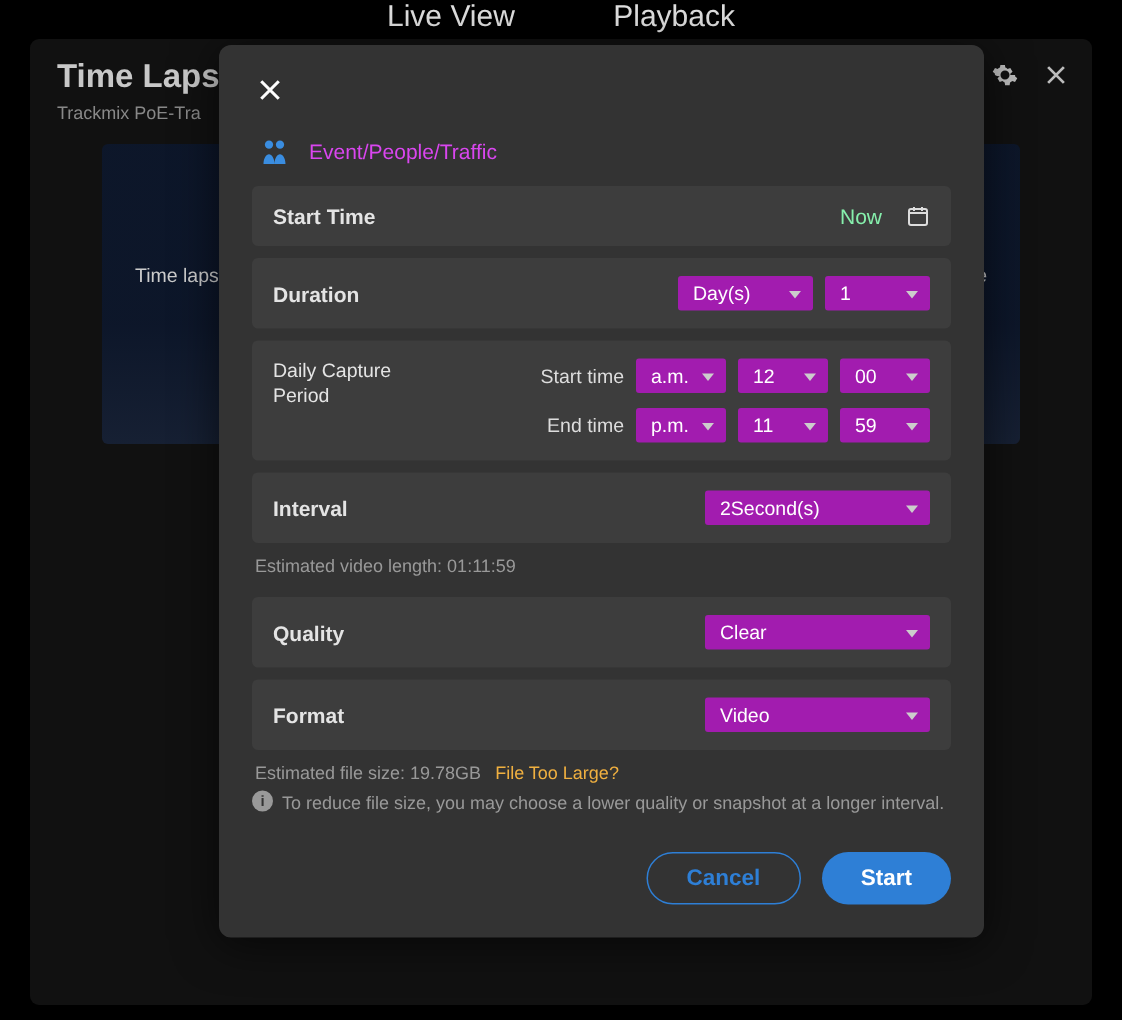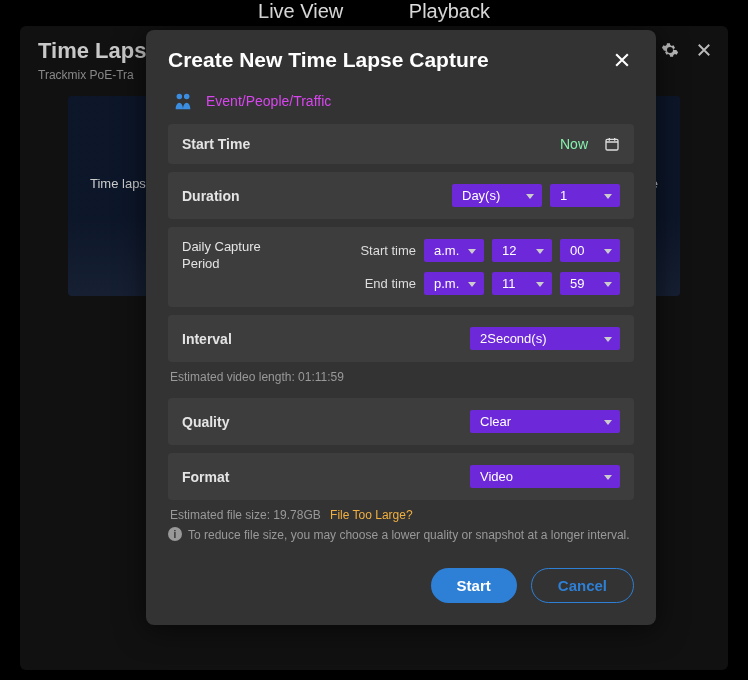--- a/index.html
+++ b/index.html
@@ -20,21 +20,21 @@
   .modal-close{cursor:pointer;width:24px;height:24px;display:flex;align-items:center;justify-content:center}
   .icon-row{display:flex;align-items:center;gap:12px;padding:6px 4px 14px 4px;font-size:14px;color:#d946ef}
   .people-icon{color:#3a8de0;font-size:18px}
   .row{background:#3d3d3d;border-radius:4px;padding:12px 14px;margin-bottom:8px;display:flex;align-items:center;justify-content:space-between;font-size:14px}
   .row-label{color:#e4e4e4;font-weight:bold}
   .row-label.small{font-weight:normal;font-size:13px;line-height:1.3}
   .row.multi{align-items:flex-start}
   .row .right{display:flex;flex-direction:column;gap:10px;align-items:flex-end}
   .subline{display:flex;align-items:center;gap:8px;font-size:13px}
   .sublabel{color:#ddd;min-width:70px;text-align:right}
-  .sel{background:#6d28d9;color:#fff;border:none;padding:4px 24px 4px 10px;font-size:13px;border-radius:2px;appearance:none;position:relative;min-width:50px}
+  .sel{background:#a21caf;color:#fff;border:none;padding:4px 24px 4px 10px;font-size:13px;border-radius:2px;appearance:none;position:relative;min-width:50px}
   .sel-wrap{position:relative;display:inline-block}
   .sel-wrap::after{content:"";position:absolute;right:8px;top:50%;margin-top:-2px;border-left:4px solid transparent;border-right:4px solid transparent;border-top:5px solid #ccc;pointer-events:none}
   .sel.w1{width:90px}
   .sel.w2{width:70px}
   .sel.w3{width:60px}
   .sel.w4{width:150px}
   .now-group{display:flex;align-items:center;gap:16px;color:#86efac;font-size:14px}
   .cal-icon{width:16px;height:16px}
   .hint{font-size:12px;color:#999;margin:4px 2px 14px 2px}
   .warn-link{color:#f0b040;text-decoration:none;margin-left:6px}
@@ -76,21 +76,20 @@
   </div>
   <div class="gradient-img"></div>
   <div class="back-caption">
     <span class="l">Time laps</span>
     <span class="r">g and the</span>
   </div>
 </div>
 
 <div class="modal">
   <div class="modal-head">
-    <div class="modal-title">Create New Time Lapse Capture</div>
     <div class="modal-close">
       <svg width="20" height="20" viewBox="0 0 24 24" stroke="#fff" stroke-width="2.5">
           <path d="M5 5l14 14M19 5L5 19"></path>
         </svg>
     </div>
   </div>
 
   <div class="icon-row">
     <span class="people-icon">
       <svg width="22" height="18" viewBox="0 0 24 18" fill="#3a8de0">
@@ -158,16 +157,16 @@
   <div class="hint" style="margin-bottom:2px">
     <span>Estimated file size: 19.78GB</span>
     <a href="#" class="warn-link">File Too Large?</a>
   </div>
   <div class="info-line">
     <span class="info-ico">i</span>
     <span>To reduce file size, you may choose a lower quality or snapshot at a longer interval.</span>
   </div>
 
   <div class="btns">
+    <button class="btn cancel">Cancel</button>
     <button class="btn start">Start</button>
-    <button class="btn cancel">Cancel</button>
   </div>
 </div>
 
 </body></html>

